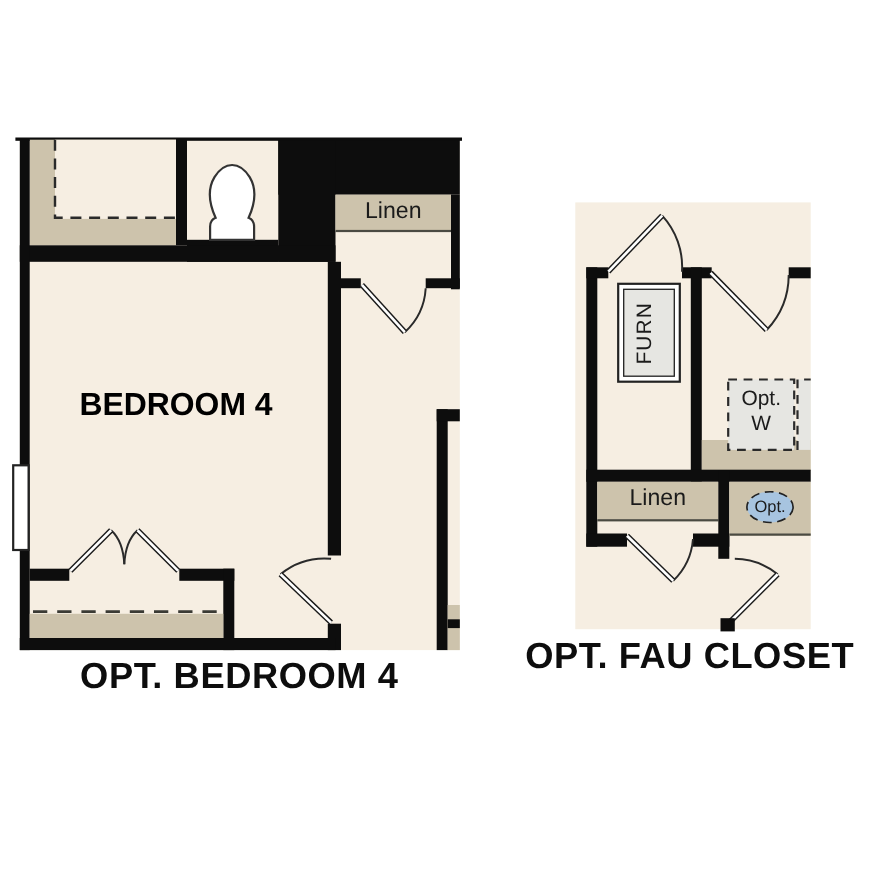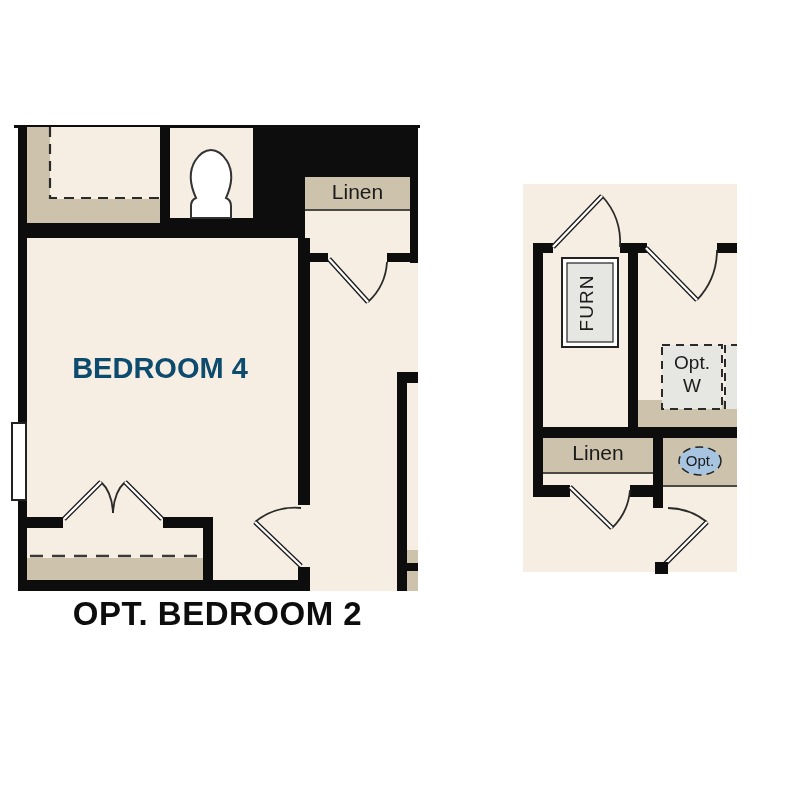--- a/index.html
+++ b/index.html
@@ -17,21 +17,21 @@
   .graybox{fill:var(--fixture_gray,#e6e6e2);}
   .thinline{fill:#4a4a42;}
   .arc{stroke:#2a2a2a;stroke-width:1.8;fill:none;}
   .leafB{stroke:#1a1a1a;stroke-width:5;fill:none;}
   .leafW{stroke:#ffffff;stroke-width:2.4;fill:none;}
   .dashL{stroke:#2a2a2a;stroke-width:2.2;stroke-dasharray:10 7;fill:none;}
   .dashShelf{stroke:#3a3a34;stroke-width:2.6;stroke-dasharray:13 9;fill:none;}
   .dashBox{stroke:#2a2a2a;stroke-width:2;stroke-dasharray:8 6;fill:none;}
   .lbl{position:absolute;color:#1b1b1b;text-align:center;white-space:nowrap;}
   .lbl-linen-left{left:305px;top:180px;width:105px;font-size:21px;}
-  .lbl-bedroom{left:40px;top:352px;width:240px;font-size:29px;font-weight:bold;color:#0c4a6e;}
+  .lbl-bedroom{left:40px;top:352px;width:240px;font-size:29px;font-weight:bold;color:#000000;}
   .lbl-furn{left:545px;top:289px;width:90px;height:28px;font-size:19px;letter-spacing:1px;transform:rotate(-90deg);}
   .lbl-optw{left:662px;top:351px;width:60px;font-size:19px;line-height:23px;}
   .lbl-linen-right{left:543px;top:441px;width:110px;font-size:21px;}
   .lbl-optcall{left:679px;top:452px;width:42px;font-size:15px;}
   .caption{position:absolute;font-weight:bold;color:#0d0d0d;text-align:center;letter-spacing:.5px;}
   .caption-left{left:15px;top:595px;width:405px;font-size:33px;line-height:38px;}
   .caption-right{left:447px;top:577px;width:360px;font-size:33px;}
 </style>
 </head>
 <body>
@@ -163,16 +163,17 @@
 <div class="lbl lbl-bedroom">BEDROOM 4</div>
 <div class="lbl lbl-furn">FURN</div>
 <div class="lbl lbl-optw">
   <div>Opt.</div>
   <div>W</div>
 </div>
 <div class="lbl lbl-linen-right">Linen</div>
 <div class="lbl lbl-optcall">Opt.</div>
 
 <div class="caption caption-left">
-  <div>OPT. BEDROOM 2</div>
+  <div>OPT. BEDROOM 4</div>
 </div>
+<div class="caption caption-right">OPT. FAU CLOSET</div>
 
 </div>
 
 </body></html>

